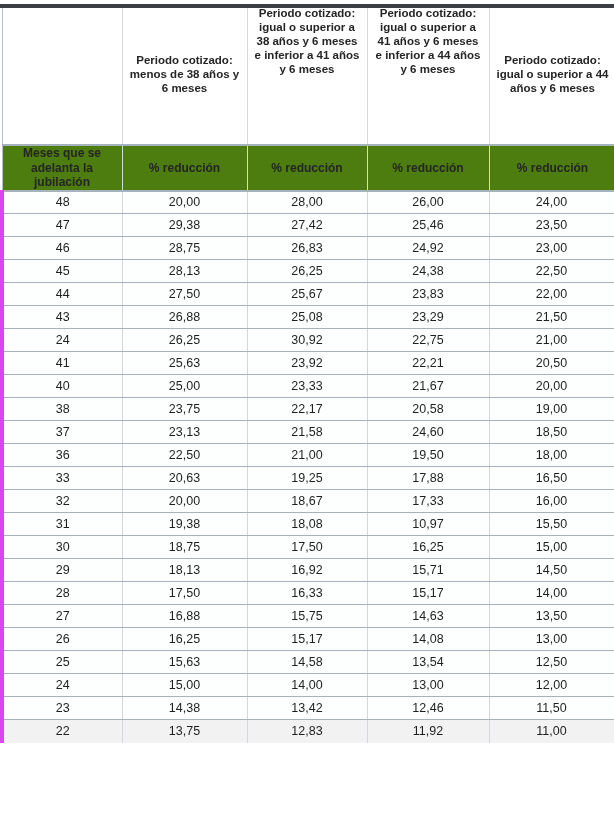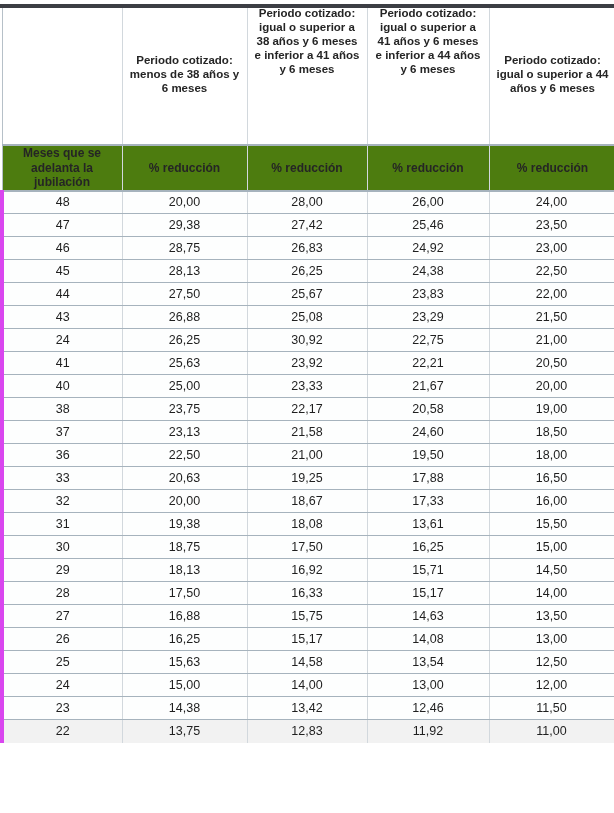--- a/index.html
+++ b/index.html
@@ -251,21 +251,21 @@
           <td class="first">32</td>
           <td>20,00</td>
           <td>18,67</td>
           <td>17,33</td>
           <td class="last">16,00</td>
         </tr>
         <tr class="data-row">
           <td class="first">31</td>
           <td>19,38</td>
           <td>18,08</td>
-          <td>13,61</td>
+          <td>10,97</td>
           <td class="last">15,50</td>
         </tr>
         <tr class="data-row">
           <td class="first">30</td>
           <td>18,75</td>
           <td>17,50</td>
           <td>16,25</td>
           <td class="last">15,00</td>
         </tr>
         <tr class="data-row">

